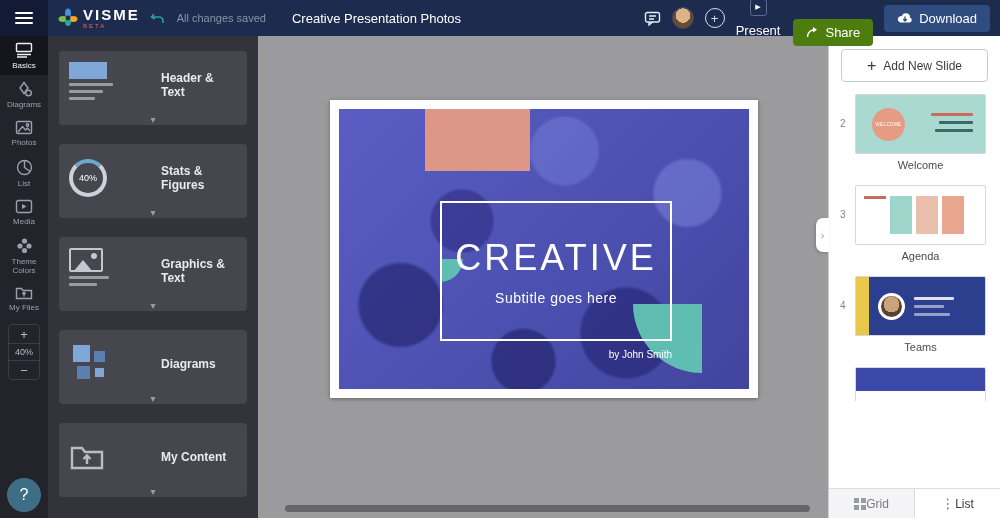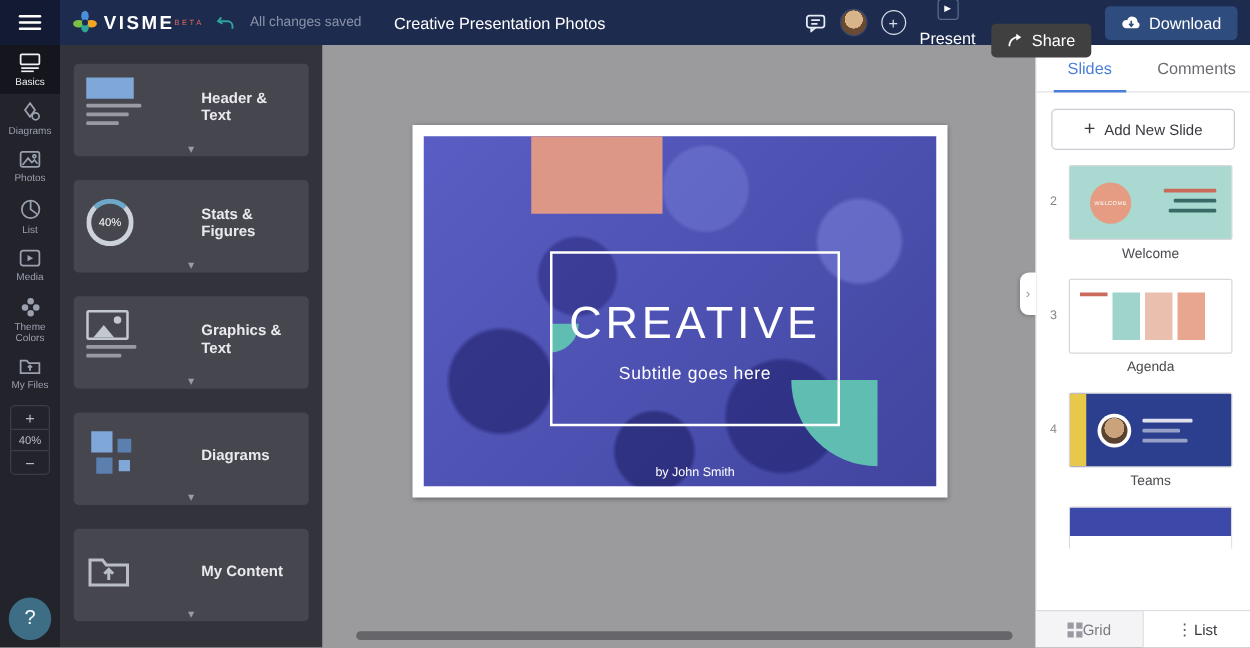--- a/index.html
+++ b/index.html
@@ -3,34 +3,34 @@
 <meta charset="utf-8">
 <style>
   * { box-sizing: border-box; margin: 0; padding: 0; }
   html,body { width:1000px; height:518px; overflow:hidden; font-family:"Liberation Sans",sans-serif; background:#9b9b9d; }
 
   
   .topbar { height:36px; background:#1d2b4e; display:flex; align-items:center; color:#fff; position:relative; z-index:5; }
   .hamburger { width:48px; height:36px; background:#121b33; display:flex; flex-direction:column; justify-content:center; align-items:center; gap:3px; cursor:pointer; }
   .hamburger span { width:18px; height:2px; background:#fff; border-radius:1px; }
   .logo { display:flex; align-items:center; gap:5px; margin-left:10px; }
-  .logo-text { display:flex; flex-direction:row; line-height:1;align-items:center; }
+  .logo-text { display:flex; flex-direction:column; line-height:1; }
   .logo-name { font-size:15px; font-weight:bold; letter-spacing:2px; }
   .logo-beta { font-size:6px; color:#e06a5a; letter-spacing:2px; margin-top:1px; }
   .undo { margin-left:10px; color:#2fa39a; display:flex; align-items:center; }
   .autosave { margin-left:12px; font-size:11px; color:#8a93a8; }
   .doc-title { margin-left:26px; font-size:13px; color:#fff; }
   .topbar-right { margin-left:auto; display:flex; align-items:center; gap:11px; padding-right:10px; }
   .tb-icon { display:flex; align-items:center; justify-content:center; color:#e8ecf4; }
   .avatar { width:22px; height:22px; border-radius:50%; background:radial-gradient(circle at 50% 38%, #d9b48a 0 45%, #6a4a30 46% 100%); border:1px solid #3a4a6e; }
   .plus-circle { width:20px; height:20px; border-radius:50%; border:1.5px solid #d8dde8; display:flex; align-items:center; justify-content:center; font-size:13px; color:#d8dde8; line-height:1; }
   .present { display:flex; align-items:center; gap:7px; font-size:13px; cursor:pointer; margin-right:2px;flex-direction:column; }
   .playbox { width:17px; height:17px; border:1px solid #5a6b8f; border-radius:3px; display:flex; align-items:center; justify-content:center; font-size:7px; color:#fff; }
   .btn-share, .btn-download { display:flex; align-items:center; gap:6px; border:none; border-radius:4px; color:#fff; font-size:13px; font-family:inherit; padding:6px 13px; cursor:pointer; }
-  .btn-share { background:#404040;margin-top:28px; }
+  .btn-share { background:#4d7c0f;margin-top:28px; }
   .btn-download { background:#2e4c7e; }
 
   
   .app-body { display:flex; height:482px; }
 
   
   .rail { width:48px; background:#23232c; display:flex; flex-direction:column; align-items:center; position:relative; flex-shrink:0; }
   .rail-item { width:48px; padding:6px 2px 5px; text-align:center; color:#9aa0ad; font-size:8px; cursor:pointer; line-height:1.15; }
   .rail-item svg { display:block; margin:0 auto 3px; }
   .rail-item.active { background:#15151d; color:#f0f0f4; }
@@ -70,21 +70,21 @@
       radial-gradient(circle at 30% 40%, rgba(30,30,110,.45) 0 9%, transparent 10%),
       radial-gradient(circle at 70% 80%, rgba(25,25,100,.5) 0 12%, transparent 13%),
       radial-gradient(circle at 85% 30%, rgba(140,150,235,.4) 0 8%, transparent 9%),
       radial-gradient(circle at 55% 15%, rgba(140,150,235,.3) 0 10%, transparent 11%),
       radial-gradient(circle at 45% 90%, rgba(20,20,85,.5) 0 9%, transparent 10%),
       linear-gradient(135deg, #5a5ec4 0%, #4c50b0 55%, #41459e 100%); padding-left: 34px; }
   .salmon-rect { position:absolute; left:86px; top:0; width:105px; height:62px; background:rgba(233,156,130,.92); }
   .outline-rect { position:absolute; left:101px; top:92px; width:232px; height:140px; border:2px solid #fff; display:flex; flex-direction:column; align-items:center; justify-content:center; gap:11px; }
   .slide-title { color:#fff; font-size:36px; font-weight:300; letter-spacing:3px; }
   .slide-subtitle { color:#fff; font-size:14px; font-weight:300; letter-spacing:.5px; }
-  .slide-byline { position:absolute; left:101px; top:240px; width:232px; text-align:center; color:#fff; font-size:10px;margin-top:24px; }
+  .slide-byline { position:absolute; left:101px; top:240px; width:232px; text-align:right; color:#fff; font-size:10px; }
   .teal-notch { position:absolute; left:101px; top:150px; width:23px; height:23px; background:#5fbdb2; border-radius:0 0 100% 0; }
   .teal-quarter { position:absolute; left:294px; top:195px; width:69px; height:69px; background:#5fbdb2; border-radius:0 0 0 100%; }
   .hscroll { position:absolute; bottom:6px; left:27px; width:525px; height:7px; background:#66666a; border-radius:4px; cursor:pointer; }
 
   
   .rightpanel { width:172px; background:#fff; border-left:1px solid #cfcfd2; position:relative; display:flex; flex-direction:column; flex-shrink:0; }
   .collapse-tab { position:absolute; left:-13px; top:182px; width:13px; height:34px; background:#fff; border-radius:7px 0 0 7px; box-shadow:-1px 1px 3px rgba(0,0,0,.2); display:flex; align-items:center; justify-content:center; color:#9a9aa0; font-size:11px; cursor:pointer; z-index:3; }
   .tabs { height:38px; display:flex; border-bottom:1px solid #e3e3e6; }
   .tab { flex:1; display:flex; align-items:center; justify-content:center; font-size:13px; color:#6b6b72; cursor:pointer; position:relative; }
   .tab.active { color:#4a7fd9; }
@@ -319,24 +319,20 @@
         </div>
         <div class="slide-byline">by John Smith</div>
       </div>
     </div>
     <div class="hscroll"></div>
   </div>
 
   <div class="rightpanel">
     <div class="collapse-tab">›</div>
 
-    <div class="tabs">
-      <span class="tab active">Slides</span>
-      <span class="tab">Comments</span>
-    </div>
 
     <button class="add-slide">
       <span class="add-plus">+</span>
       <span>Add New Slide</span>
     </button>
 
     <div class="slide-list">
 
       <div class="slide-item">
         <span class="slide-num">2</span>

